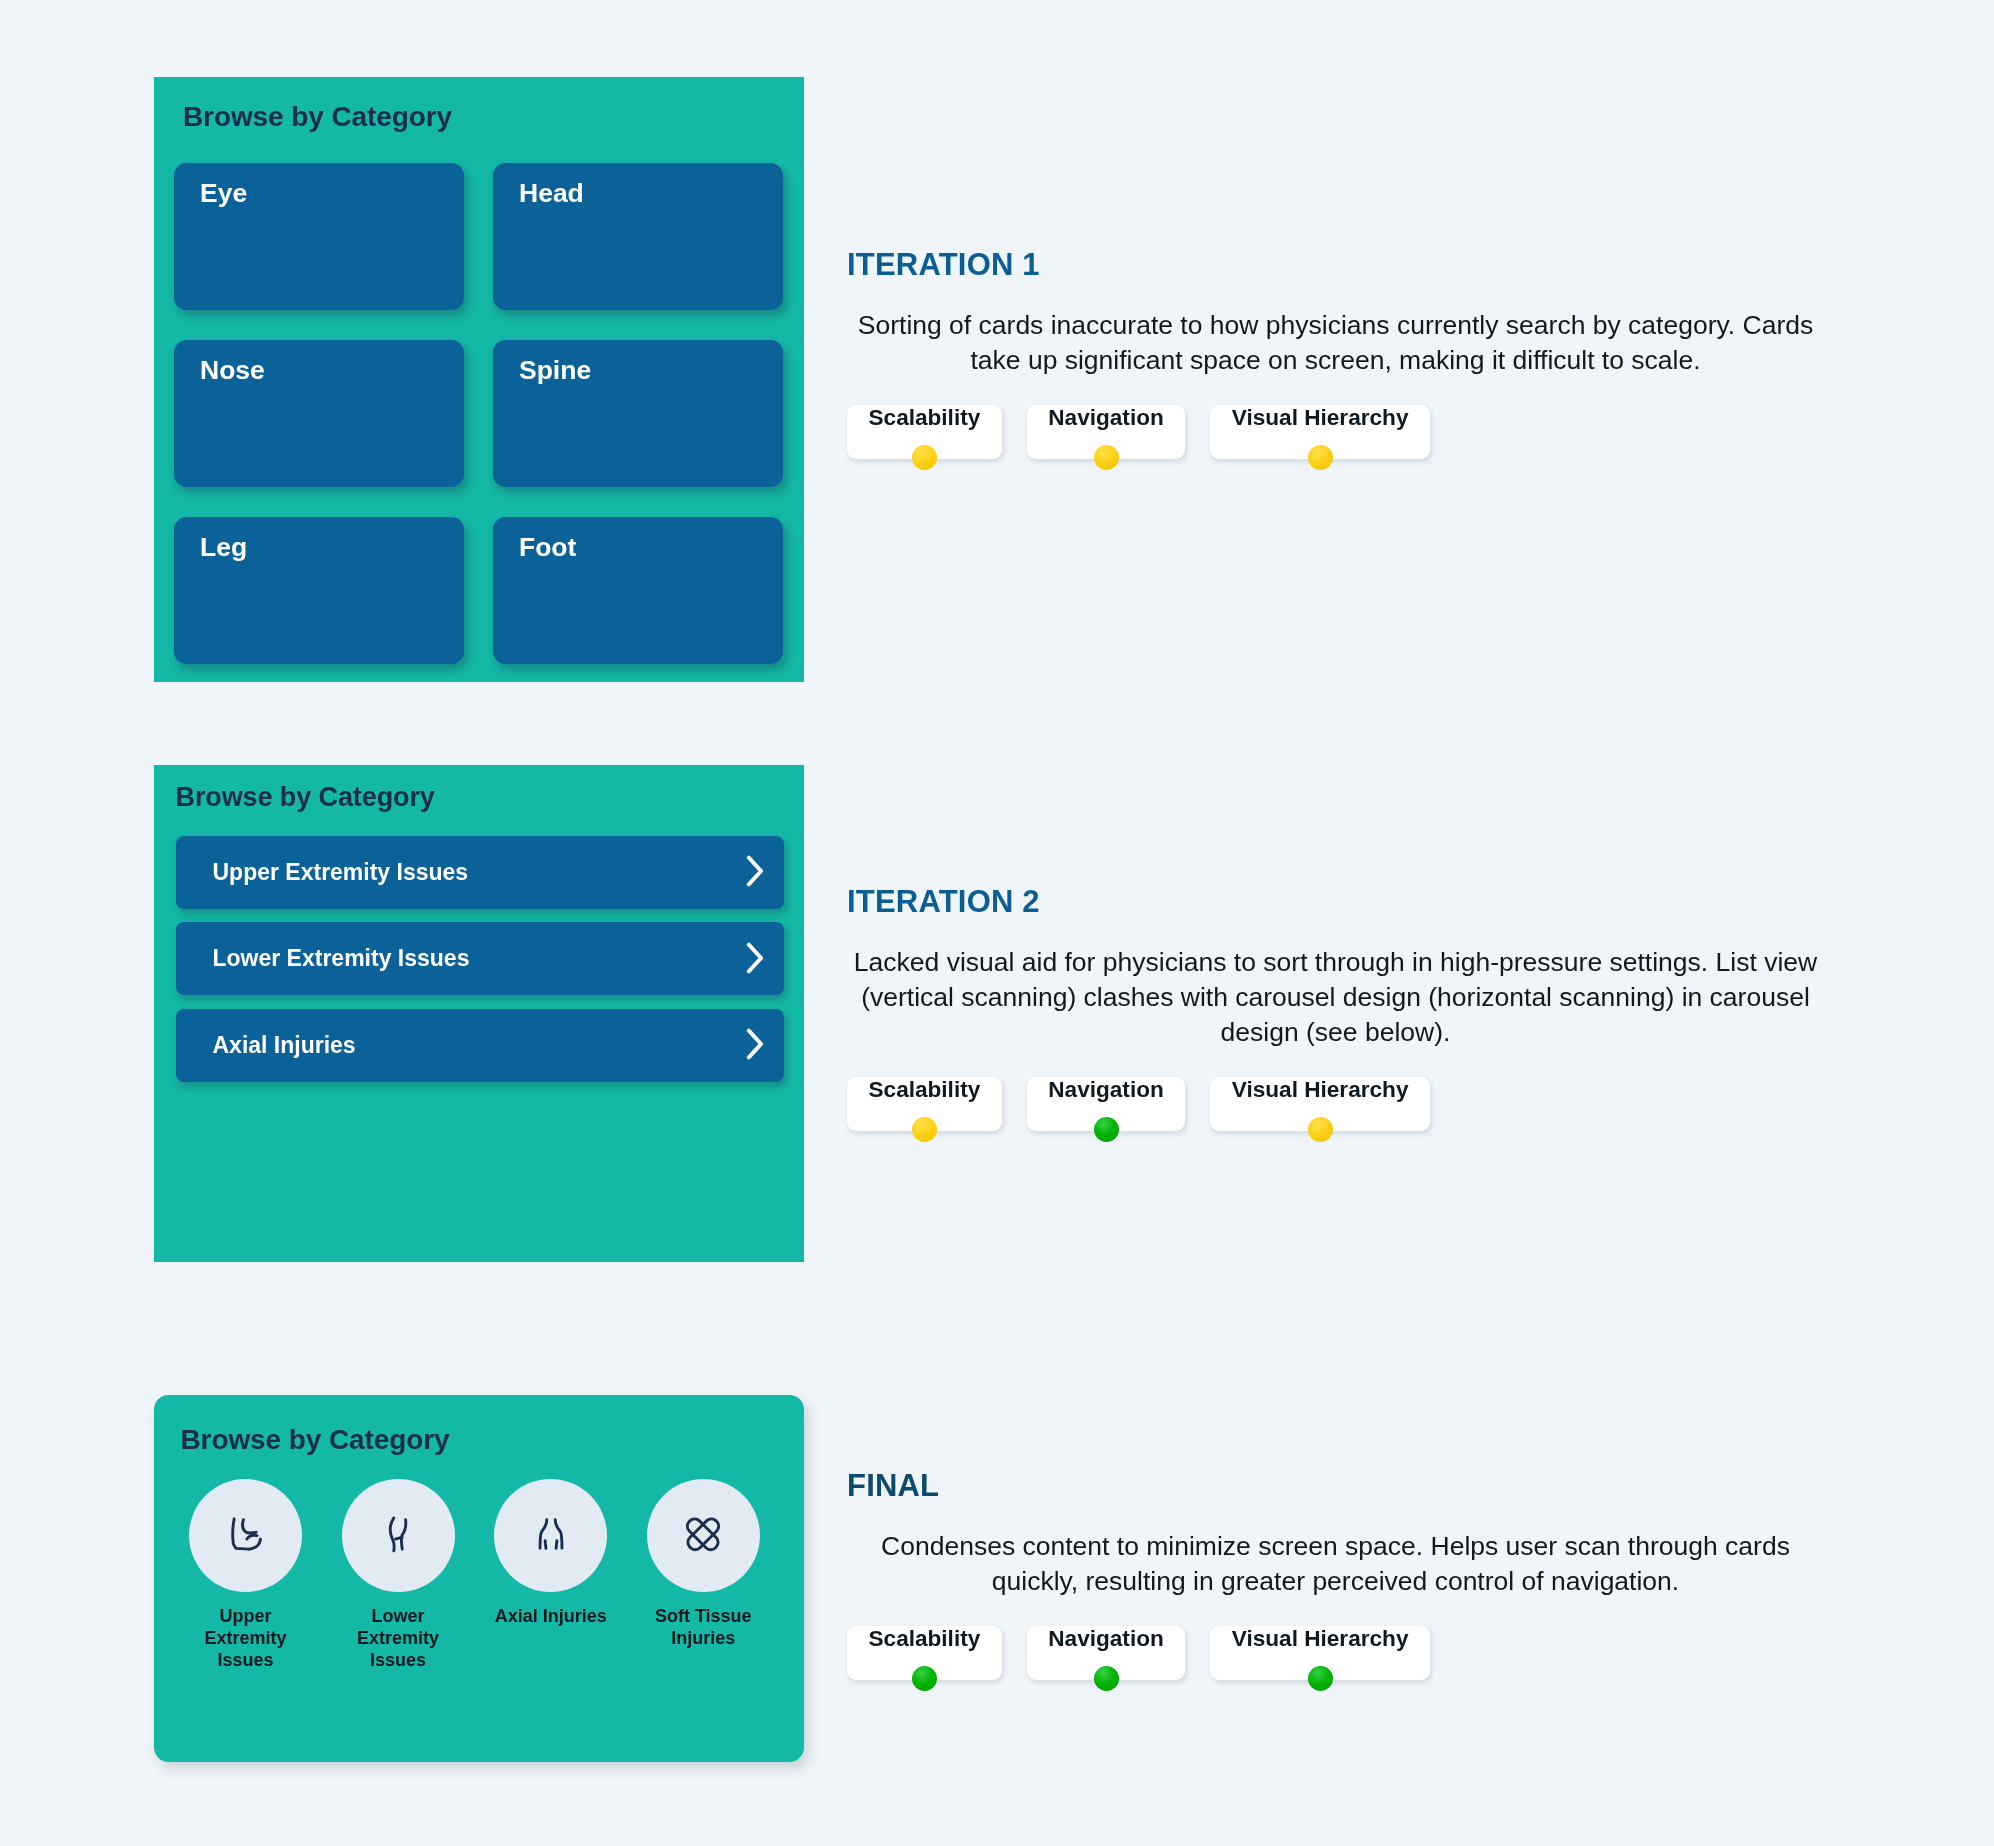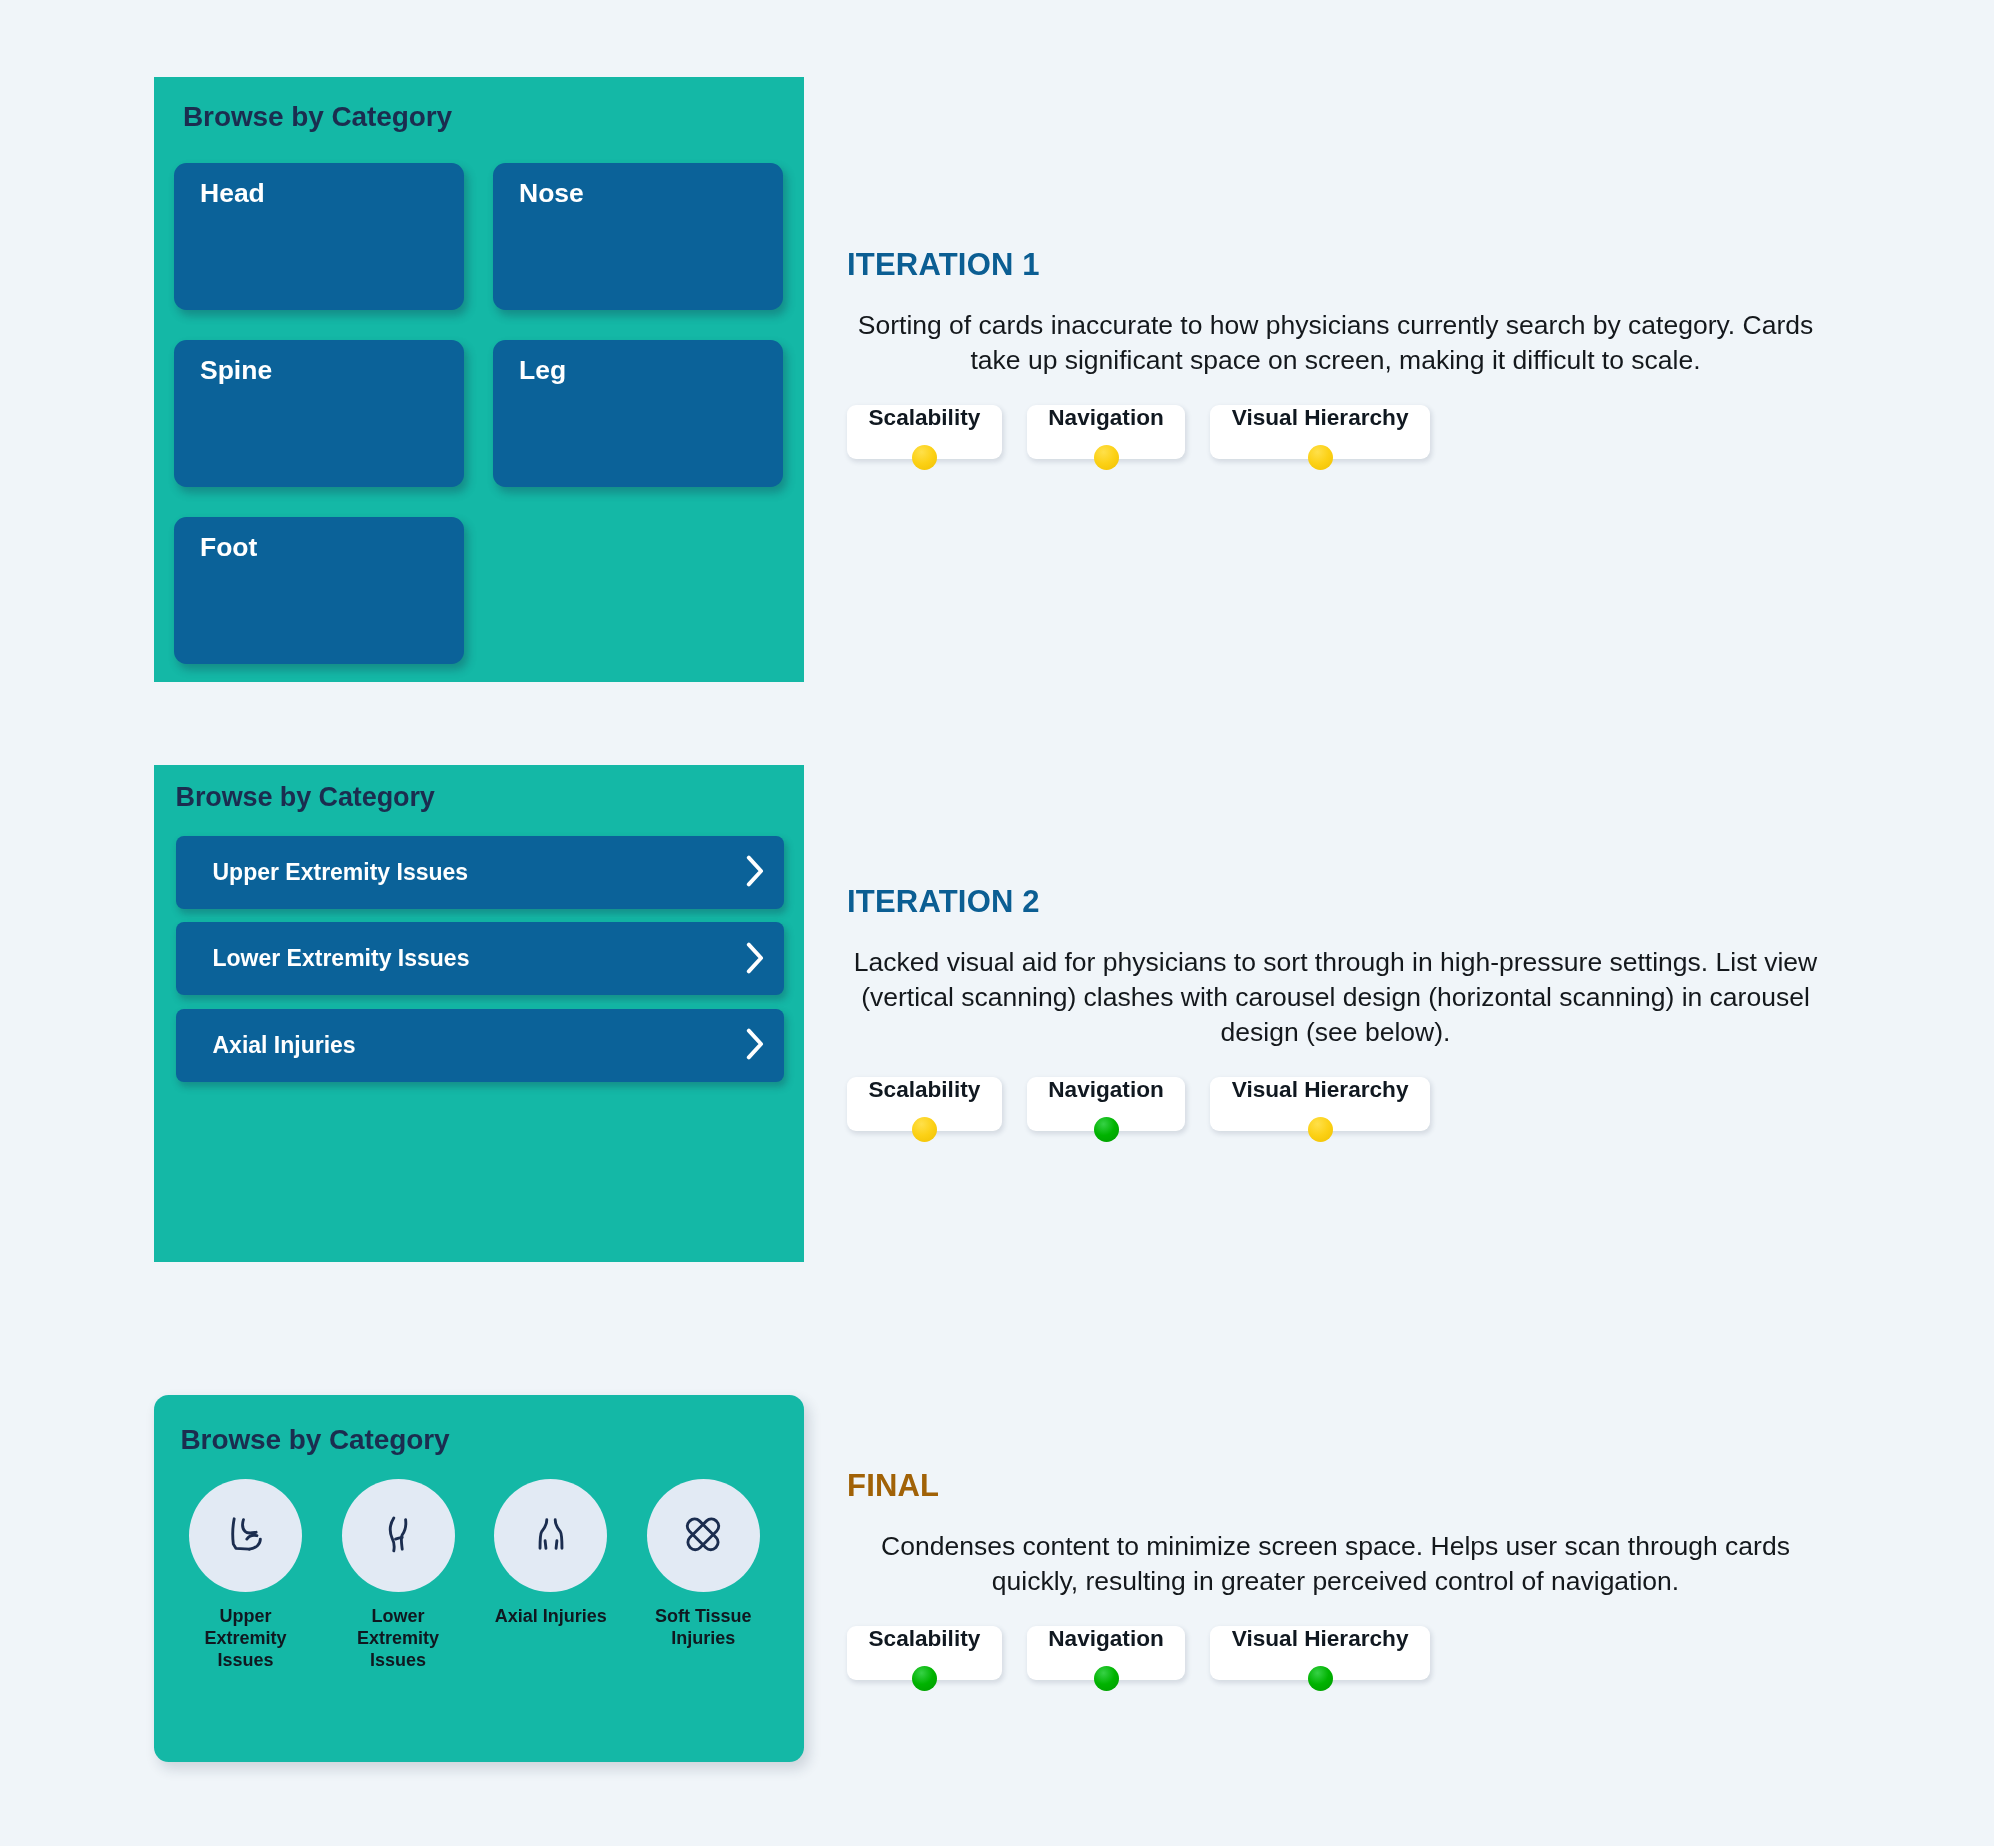--- a/index.html
+++ b/index.html
@@ -151,21 +151,21 @@
   #note-2 { top: 884px; }
   #note-3 { top: 1468px; }
 
   .note-heading {
     font-size: 31px;
     font-weight: 700;
     letter-spacing: 0.2px;
     margin-bottom: 25px;
   }
   .note-heading.blue  { color: #0b5e93; }
-  .note-heading.green { color: #a16207; }
+  .note-heading.green { color: #0c4a6e; }
 
   .note-body {
     font-size: 26.5px;
     line-height: 1.32;
     color: #14181c;
     margin-bottom: 27px;
     text-align: center;
   }
 
   .badge-row {
@@ -203,20 +203,21 @@
   }
 </style>
 </head>
 <body>
 
 <div class="page">
 
   <div class="mock-panel" id="panel-cards">
     <div class="panel-title">Browse by Category</div>
     <div class="card-grid">
+      <div class="cat-card">Eye</div>
       <div class="cat-card">Head</div>
       <div class="cat-card">Nose</div>
       <div class="cat-card">Spine</div>
       <div class="cat-card">Leg</div>
       <div class="cat-card">Foot</div>
     </div>
   </div>
 
   <div class="mock-panel" id="panel-list">
     <div class="panel-title">Browse by Category</div>

